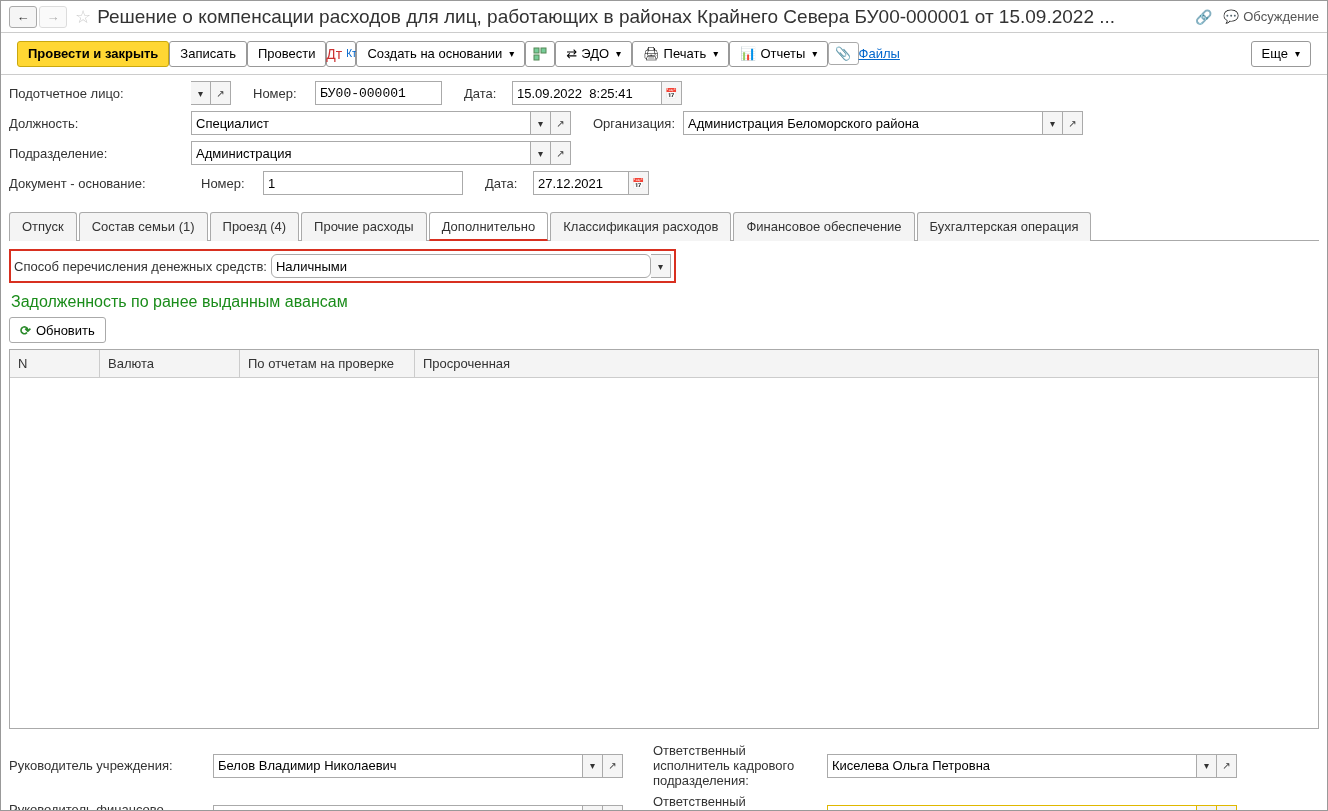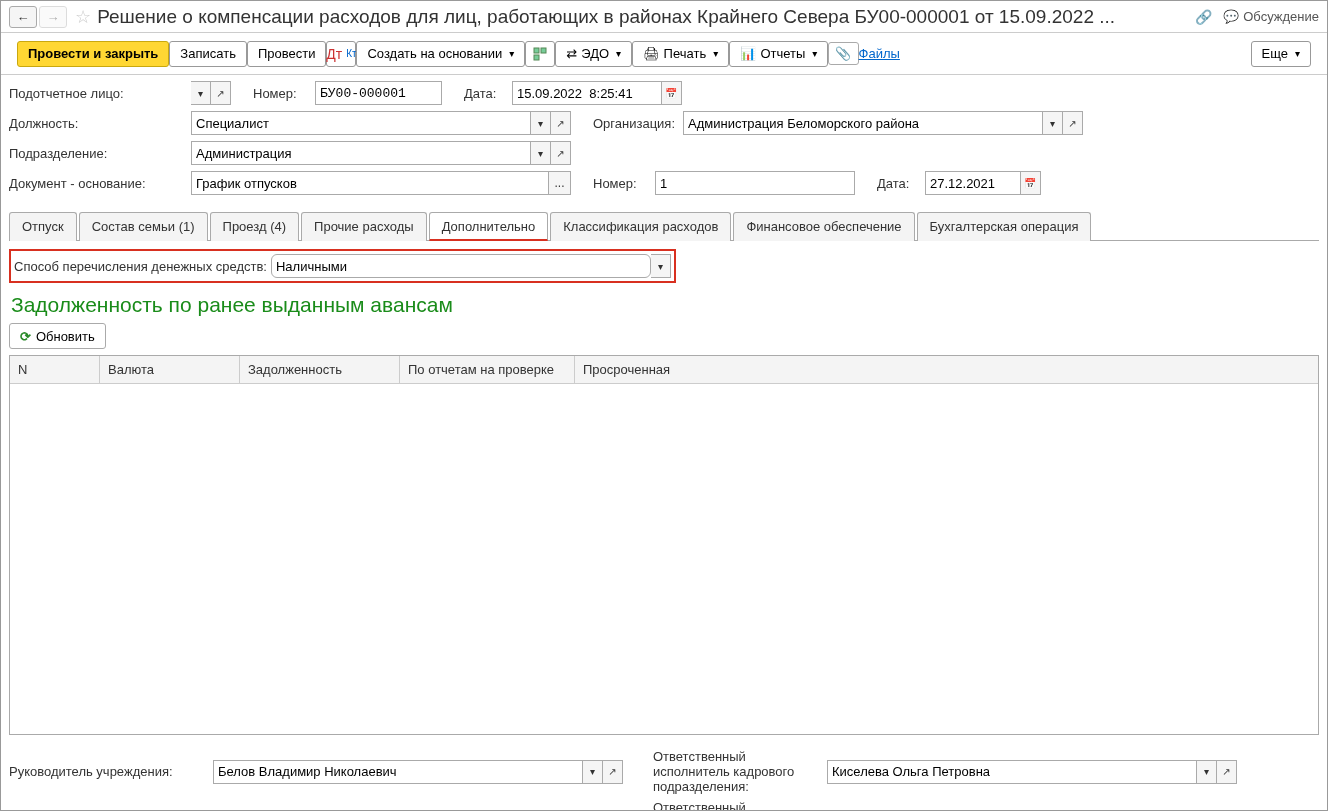--- a/index.html
+++ b/index.html
@@ -34,21 +34,21 @@
   .input-dots { width: 22px; height: 24px; border: 1px solid #aaa; border-left: 0; background: #f5f5f5; display: flex; align-items: center; justify-content: center; font-size: 12px; cursor: pointer; }
   
   .tabs { display: flex; border-bottom: 1px solid #aaa; margin: 0 8px; margin-top: 4px; }
   .tab { padding: 6px 12px; border: 1px solid #aaa; border-bottom: none; background: #f4f4f4; margin-right: 2px; font-size: 13px; cursor: pointer; border-radius: 3px 3px 0 0; position: relative; top: 1px; }
   .tab.active { background: #fff; border-bottom: 2px solid #d83020; padding-bottom: 5px; }
   
   .tab-content { padding: 8px; }
   .highlight-red { border: 2px solid #d83020; padding: 3px; display: inline-flex; align-items: center; }
   .method-label { margin-right: 4px; }
   
-  .section-title { color: #1a8c1a; font-size: 21px; margin: 10px 0 6px 2px; }
+  .section-title { color: #1a8c1a; font-size: 16px; margin: 10px 0 6px 2px; }
   .refresh-btn { height: 26px; padding: 0 10px; border: 1px solid #aaa; background: #fff; border-radius: 3px; font-size: 13px; display: inline-flex; align-items: center; gap: 5px; cursor: pointer; margin-bottom: 6px; }
   .refresh-icon { color: #2a8a2a; font-weight: bold; }
   
   .table { width: 100%; border: 1px solid #aaa; }
   .table-header { display: flex; background: #f4f4f4; border-bottom: 1px solid #ccc; }
   .th { padding: 6px 8px; border-right: 1px solid #ccc; font-size: 13px; }
   .th:last-child { border-right: none; flex: 1; }
   .table-body { height: 350px; background: #fff; }
   
   .footer { padding: 6px 8px; display: flex; flex-wrap: wrap; gap: 6px 30px; }
@@ -142,24 +142,20 @@
   <div class="form-row">
     <div class="label">Подразделение:</div>
     <div class="input-wrap">
       <input class="input" style="width: 340px;" value="Администрация">
       <div class="input-btn">▾</div>
       <div class="input-btn">↗</div>
     </div>
   </div>
   <div class="form-row">
     <div class="label">Документ - основание:</div>
-    <div class="input-wrap">
-      <input class="input" style="width: 358px;" value="График отпусков">
-      <div class="input-dots">...</div>
-    </div>
     <div class="label-sm">Номер:</div>
     <input class="input" style="width: 200px;" value="1">
     <div class="label-date">Дата:</div>
     <div class="input-wrap">
       <input class="input" style="width: 96px;" value="27.12.2021">
       <div class="input-btn">📅</div>
     </div>
   </div>
 </div>
 
@@ -186,21 +182,20 @@
   <div class="section-title">Задолженность по ранее выданным авансам</div>
   <button class="refresh-btn">
     <span class="refresh-icon">⟳</span>
     <span>Обновить</span>
   </button>
   
   <div class="table">
     <div class="table-header">
       <div class="th" style="width:90px">N</div>
       <div class="th" style="width:140px">Валюта</div>
-      <div class="th" style="width:160px">Задолженность</div>
       <div class="th" style="width:175px">По отчетам на проверке</div>
       <div class="th">Просроченная</div>
     </div>
     <div class="table-body"></div>
   </div>
 </div>
 
 <div class="footer">
   <div class="footer-row">
     <div class="footer-label">Руководитель учреждения:</div>

